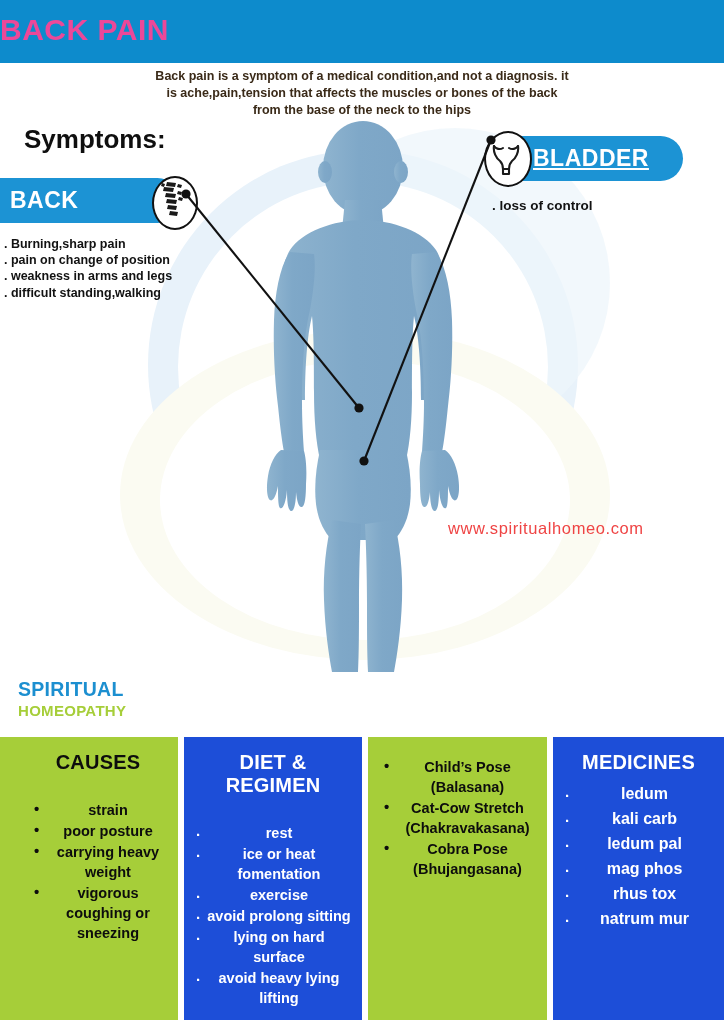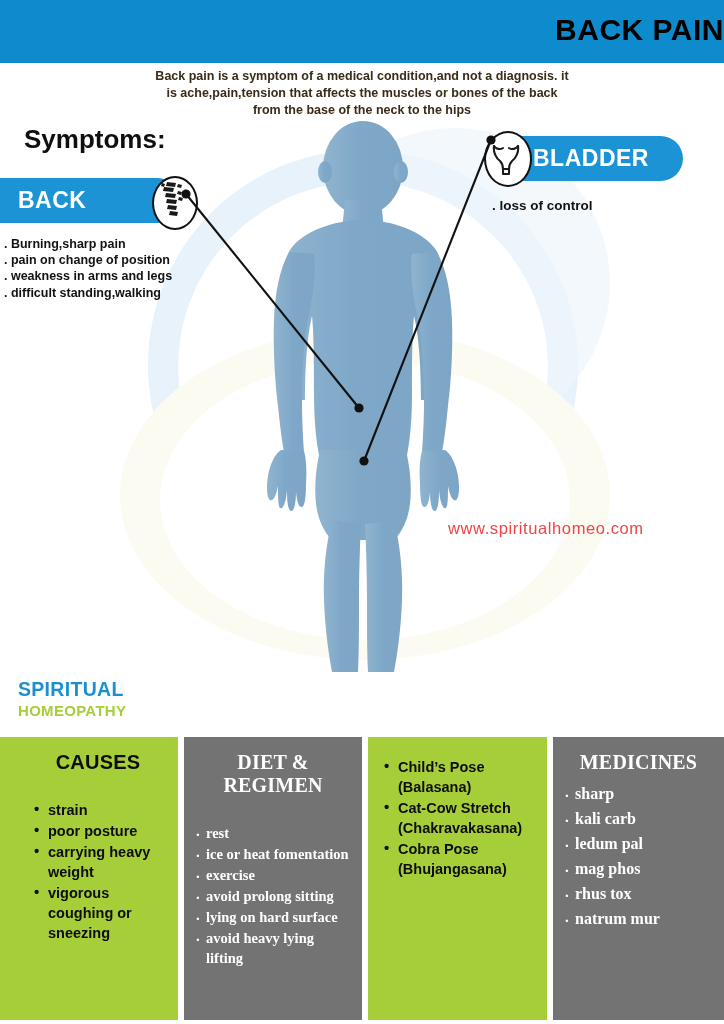--- a/index.html
+++ b/index.html
@@ -24,22 +24,22 @@
     position: absolute;
     left: 0; top: 0;
     width: 724px;
     height: 63px;
     background: #0D8BCC;
   }
   .header-title {
     position: absolute;
     left: 0; top: 13px;
     width: 724px;
-    text-align: right;
-    color: #000000;
+    text-align: left;
+    color: #ec4899;
     font-size: 30px;
     font-weight: bold;
     letter-spacing: 0.5px;
   }
 
   .intro {
     position: absolute;
     left: 40px; top: 68px;
     width: 644px;
     text-align: center;
@@ -140,22 +140,22 @@
     border-top-right-radius: 23px;
     border-bottom-right-radius: 23px;
   }
   .badge-label {
     color: #ffffff;
     font-size: 23px;
     font-weight: bold;
     line-height: 45px;
     letter-spacing: 0.5px;
   }
-  .badge-back .badge-label { margin-left: 32px; }
-  .badge-bladder .badge-label { margin-left: 36px; }
+  .badge-back .badge-label { margin-left: 24px; }
+  .badge-bladder .badge-label { margin-left: 36px; text-decoration: underline; }
 
   .icon-oval {
     position: absolute;
     background: #ffffff;
     border: 2.2px solid #111111;
     border-radius: 50%;
     z-index: 5;
   }
   .icon-oval-back {
     left: 152px; top: 176px;
@@ -206,21 +206,21 @@
     z-index: 3;
   }
   .panel {
     position: absolute;
     top: 0;
     height: 283px;
     box-sizing: border-box;
     padding: 14px 10px 0 10px;
   }
   .panel-green { background: #A6CE39; }
-  .panel-blue  { background: #737373; font-family: Liberation Serif, serif; }
+  .panel-blue  { background: #1d4ed8; }
 
   .panel-1 { left: 0px;   width: 178px; padding-left: 28px; }
   .panel-2 { left: 184px; width: 178px; }
   .panel-3 { left: 368px; width: 179px; }
   .panel-4 { left: 553px; width: 171px; }
 
   .panel-title {
     text-align: center;
     font-size: 20px;
     font-weight: bold;
@@ -230,20 +230,21 @@
   .panel-green .panel-title { color: #0d0d0d; }
   .panel-blue  .panel-title { color: #ffffff; }
 
   .panel-list {
     font-size: 14.5px;
     font-weight: bold;
     line-height: 20px;
     margin: 0;
     padding: 0;
     list-style: none;
+    text-align: center;
   }
   .panel-green .panel-list { color: #0d0d0d; }
   .panel-blue  .panel-list { color: #ffffff; }
 
   .panel-list li { margin: 0 0 1px 0; }
 
   
   .bul-dot li {
     padding-left: 20px;
     position: relative;
@@ -465,21 +466,21 @@
       <ul class="panel-list bul-dot">
         <li>Child’s Pose (Balasana)</li>
         <li>Cat-Cow Stretch (Chakravakasana)</li>
         <li>Cobra Pose (Bhujangasana)</li>
       </ul>
     </div>
 
     <div class="panel panel-4 panel-blue">
       <div class="panel-title">MEDICINES</div>
       <ul class="panel-list bul-period">
-        <li>sharp</li>
+        <li>ledum</li>
         <li>kali carb</li>
         <li>ledum pal</li>
         <li>mag phos</li>
         <li>rhus tox</li>
         <li>natrum mur</li>
       </ul>
     </div>
   </div>
 
 </div>

